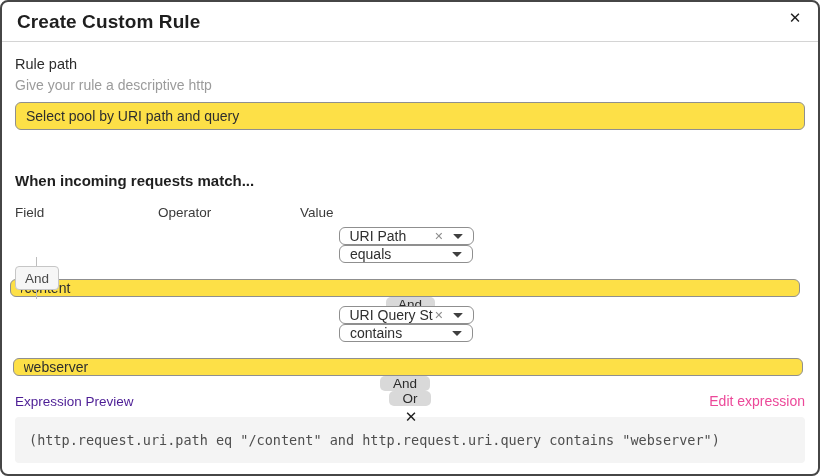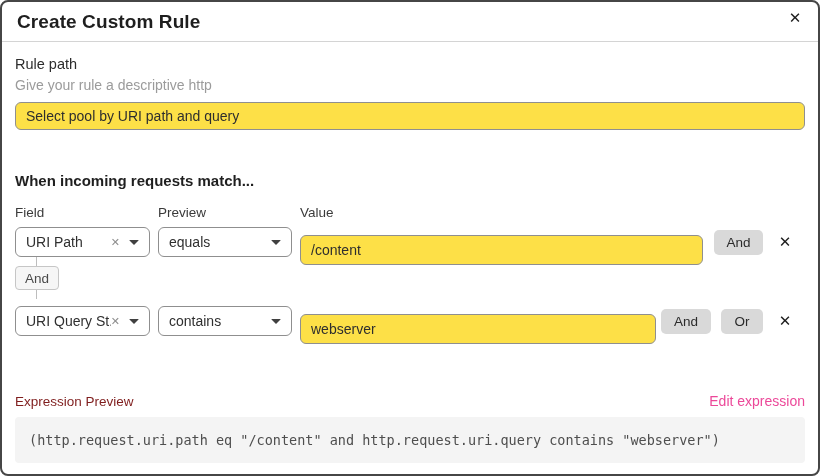--- a/index.html
+++ b/index.html
@@ -59,21 +59,21 @@
     background: #fde047;
     font-family: "Liberation Sans", "DejaVu Sans", sans-serif;
     outline: none;
   }
   .match-heading { margin-top: 42px; font-size: 15px; font-weight: 700; color: #1f1f1f; }
 
   .col-labels { display: flex; margin-top: 16px; font-size: 13.5px; color: #3a3a3a; }
   .col-label-field { width: 143px; }
   .col-label-operator { width: 142px; }
 
-  .cond-row { display: flex; align-items: center; margin-top: 7px; height: 30px; }
+  .cond-row { display: flex; align-items: center; margin-top: 7px; height: 30px; flex-direction: column; }
   .select {
     display: flex; align-items: center;
     height: 30px;
     border: 1px solid #8f8f8f;
     border-radius: 6px;
     background: #fff;
     cursor: pointer;
     padding: 0 10px;
     font-size: 14px;
     color: #2f2f2f;
@@ -138,21 +138,21 @@
     border-radius: 4px;
     font-size: 13.5px;
     color: #4a4a4a;
     display: flex; align-items: center; justify-content: center;
   }
   
   .expr-header {
     display: flex; justify-content: space-between; align-items: baseline;
     margin-top: 57px;
   }
-  .expr-label { font-size: 13.5px; color: #7f1d1d; }
+  .expr-label { font-size: 13.5px; color: #4c1d95; }
   .edit-link {
     font-size: 14px;
     color: #ec4899;
     text-decoration: none;
     cursor: pointer;
   }
   .expr-code {
     margin-top: 8px;
     height: 46px;
     background: #f4f4f4;
@@ -179,21 +179,21 @@
   <div class="modal-body">
 
     <div class="rule-label">Rule path</div>
     <div class="rule-helper">Give your rule a descriptive http</div>
     <input class="text-input" type="text" value="Select pool by URI path and query" style="">
 
     <div class="match-heading">When incoming requests match...</div>
 
     <div class="col-labels">
       <span class="col-label-field">Field</span>
-      <span class="col-label-operator">Preview</span>
+      <span class="col-label-operator">Operator</span>
       <span>Value</span>
     </div>
 
     <div class="cond-row row1">
       <div class="select field-select">
         <span class="select-text">URI Path</span>
         <span class="clear-x">✕</span>
         <span class="caret-down"></span>
       </div>
       <div class="select operator-select">

